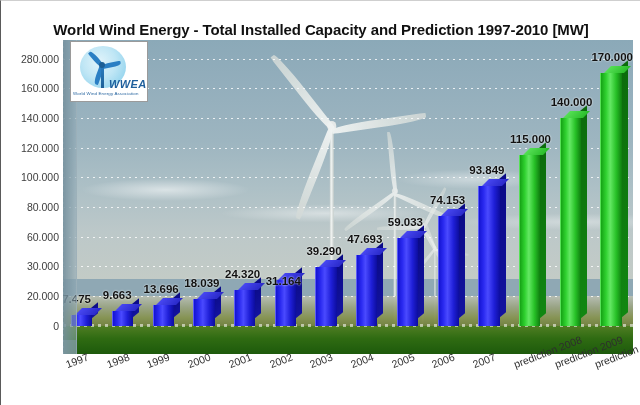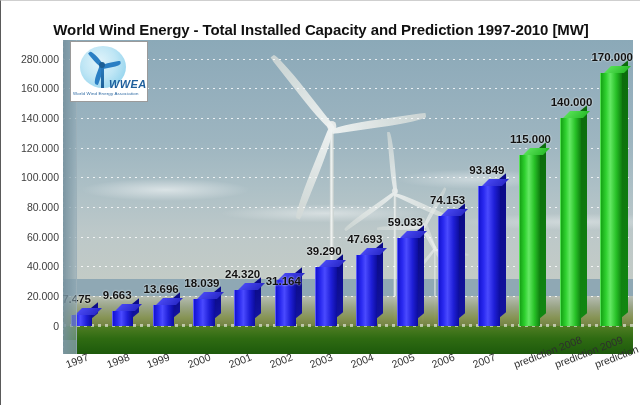--- a/index.html
+++ b/index.html
@@ -190,21 +190,21 @@
 </head>
 <body>
 
 <div id="chart-root">
 
   <div id="chart-title">World Wind Energy - Total Installed Capacity and Prediction 1997-2010 [MW]</div>
 
   <div id="y-axis">
       <div class="ytick" style="top: 324.74px;">0</div>
       <div class="ytick" style="top: 295.056px;">20.000</div>
-      <div class="ytick" style="top: 265.373px;">40.000</div>
+      <div class="ytick" style="top: 265.373px;">30.000</div>
       <div class="ytick" style="top: 235.689px;">60.000</div>
       <div class="ytick" style="top: 206.006px;">80.000</div>
       <div class="ytick" style="top: 176.322px;">100.000</div>
       <div class="ytick" style="top: 146.639px;">120.000</div>
       <div class="ytick" style="top: 116.955px;">140.000</div>
       <div class="ytick" style="top: 87.2718px;">160.000</div>
       <div class="ytick" style="top: 57.5883px;">280.000</div>
     </div>
 
   <div id="plot-area">

